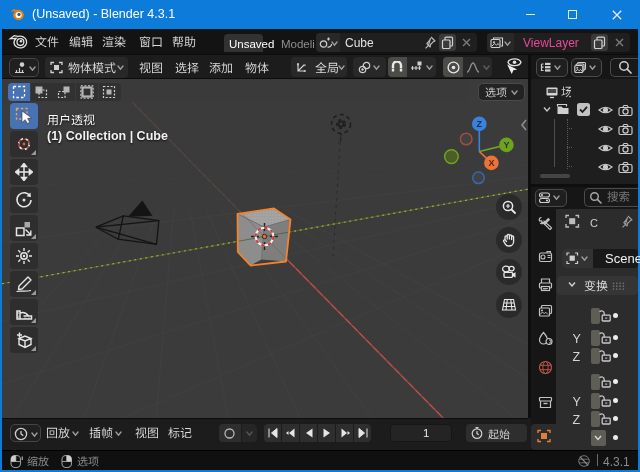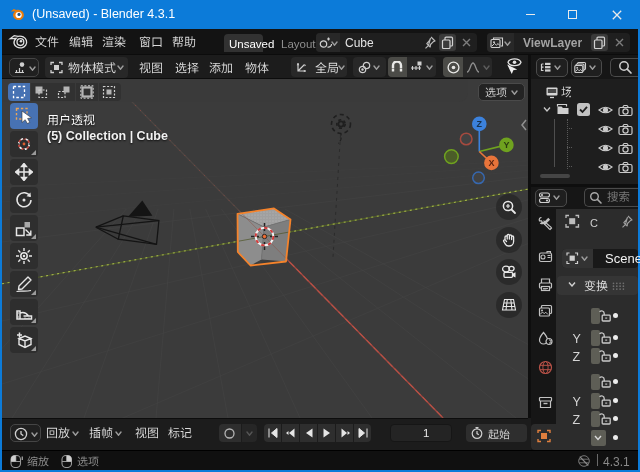--- a/index.html
+++ b/index.html
@@ -112,21 +112,21 @@
     <div style="position:absolute;left:172px;top:36px">
       <svg width="24.0" height="12.0" style="display:block;overflow:visible">
         <g fill="#dadada">
           <use href="#c8" transform="translate(0.00,10.32) scale(0.01200,-0.01200)"></use>
           <use href="#c9" transform="translate(12.00,10.32) scale(0.01200,-0.01200)"></use>
         </g>
       </svg>
     </div>
     <div style="position:absolute;left:224px;top:34px;width:39px;height:18px;background:#323232;border-radius:4px 4px 0 0"></div>
     <div style="position:absolute;left:229px;top:38.5px;font-size:11.5px;color:#ffffff;font-weight:400;white-space:nowrap;line-height:1">Unsaved</div>
-    <div style="position:absolute;left:281px;top:38.5px;font-size:11.5px;color:#8e8e8e;font-weight:400;white-space:nowrap;line-height:1">Layout</div>
+    <div style="position:absolute;left:281px;top:38.5px;font-size:11.5px;color:#8e8e8e;font-weight:400;white-space:nowrap;line-height:1">Modeli</div>
     <div style="position:absolute;left:316px;top:33px;width:161px;height:19px;background:#1f1f1f;border-radius:4px"></div>
     <div style="position:absolute;left:316px;top:33px;width:24px;height:19px;background:#282828;border-radius:4px 0 0 4px"></div>
     <div style="position:absolute;left:318px;top:36px;width:14px;height:14px;">
       <svg width="14" height="14" viewBox="0 0 14 14" style="display:block;">
         <circle cx="5.5" cy="8" r="3.2" fill="none" stroke="#cfcfcf" stroke-width="1.2"></circle>
         <path d="M9 3 l3 0 M10.5 1.5 l0 3 M9.5 11 a3 3 0 0 0 4 -3" stroke="#cfcfcf" stroke-width="1.2" fill="none"></path>
       </svg>
     </div>
     <div style="position:absolute;left:331px;top:41px;width:7px;height:5px;">
       <svg width="7" height="5" viewBox="0 0 7 5" style="display:block;">
@@ -160,21 +160,21 @@
         <path d="M3.5 3.5 V2 h9 v8 h-1.5" fill="none" stroke="#cfcfcf" stroke-width="1.1"></path>
         <circle cx="4" cy="6.3" r="1" fill="#cfcfcf"></circle>
         <path d="M2 10 l2.6-2.6 1.8 1.8 1.7-1.7 1.6 2" stroke="#cfcfcf" stroke-width="1" fill="none"></path>
       </svg>
     </div>
     <div style="position:absolute;left:504px;top:41px;width:7px;height:5px;">
       <svg width="7" height="5" viewBox="0 0 7 5" style="display:block;">
         <path d="M1 1 L3.5 4.2 L6.0 1" stroke="#9c9c9c" stroke-width="1.4" fill="none" stroke-linecap="round"></path>
       </svg>
     </div>
-    <div style="position:absolute;left:523px;top:37px;font-size:12px;color:#a3a3a3;font-weight:700;white-space:nowrap;line-height:1">ViewLayer</div>
+    <div style="position:absolute;left:523px;top:37px;font-size:12px;color:#ec4899;font-weight:400;white-space:nowrap;line-height:1">ViewLayer</div>
     <div style="position:absolute;left:591px;top:34px;width:17px;height:17px;background:#3a3a3a;border-radius:3px">
       <div style="position:absolute;left:2px;top:2px;width:13px;height:14px;">
         <svg width="13" height="14" viewBox="0 0 13 14" style="display:block;">
           <rect x="1.5" y="4" width="7.5" height="8.5" rx="1" fill="none" stroke="#d2d2d2" stroke-width="1.2"></rect>
           <path d="M4 4 V2.2 a1 1 0 0 1 1 -1 h5.5 a1 1 0 0 1 1 1 V9 a1 1 0 0 1 -1 1 H9.2" fill="none" stroke="#d2d2d2" stroke-width="1.2"></path>
         </svg>
       </div>
     </div>
     <div style="position:absolute;left:614px;top:37px;width:11px;height:11px;">
       <svg width="11" height="11" viewBox="0 0 11 11" style="display:block;">
@@ -445,21 +445,21 @@
     <div style="position:absolute;left:47px;top:114px;filter:drop-shadow(0 1px 1px rgba(0,0,0,0.7))">
       <svg width="48.0" height="12.0" style="display:block;overflow:visible">
         <g fill="#ffffff">
           <use href="#c23" transform="translate(0.00,10.32) scale(0.01200,-0.01200)"></use>
           <use href="#c24" transform="translate(12.00,10.32) scale(0.01200,-0.01200)"></use>
           <use href="#c25" transform="translate(24.00,10.32) scale(0.01200,-0.01200)"></use>
           <use href="#c14" transform="translate(36.00,10.32) scale(0.01200,-0.01200)"></use>
         </g>
       </svg>
     </div>
-    <div style="position:absolute;left:47px;top:130px;font-size:12.5px;font-weight:700;color:#f2f2f2;text-shadow:0 1px 2px rgba(0,0,0,0.8);white-space:nowrap;line-height:1">(5) Collection | Cube</div>
+    <div style="position:absolute;left:47px;top:130px;font-size:12.5px;font-weight:700;color:#f2f2f2;text-shadow:0 1px 2px rgba(0,0,0,0.8);white-space:nowrap;line-height:1">(1) Collection | Cube</div>
     <div style="position:absolute;left:10px;top:103px;width:28px;height:26px;background:#4772b3;border-radius:4px"></div>
     <div style="position:absolute;left:10px;top:131px;width:28px;height:26px;background:#2e2e2e;border-radius:4px"></div>
     <div style="position:absolute;left:10px;top:159px;width:28px;height:26px;background:#2e2e2e;border-radius:4px"></div>
     <div style="position:absolute;left:10px;top:187px;width:28px;height:26px;background:#2e2e2e;border-radius:4px"></div>
     <div style="position:absolute;left:10px;top:215px;width:28px;height:26px;background:#2e2e2e;border-radius:4px"></div>
     <div style="position:absolute;left:10px;top:243px;width:28px;height:26px;background:#2e2e2e;border-radius:4px"></div>
     <div style="position:absolute;left:10px;top:271px;width:28px;height:26px;background:#2e2e2e;border-radius:4px"></div>
     <div style="position:absolute;left:10px;top:299px;width:28px;height:26px;background:#2e2e2e;border-radius:4px"></div>
     <div style="position:absolute;left:10px;top:327px;width:28px;height:26px;background:#2e2e2e;border-radius:4px"></div>
     <div style="position:absolute;left:15px;top:107px;width:18px;height:18px;">

